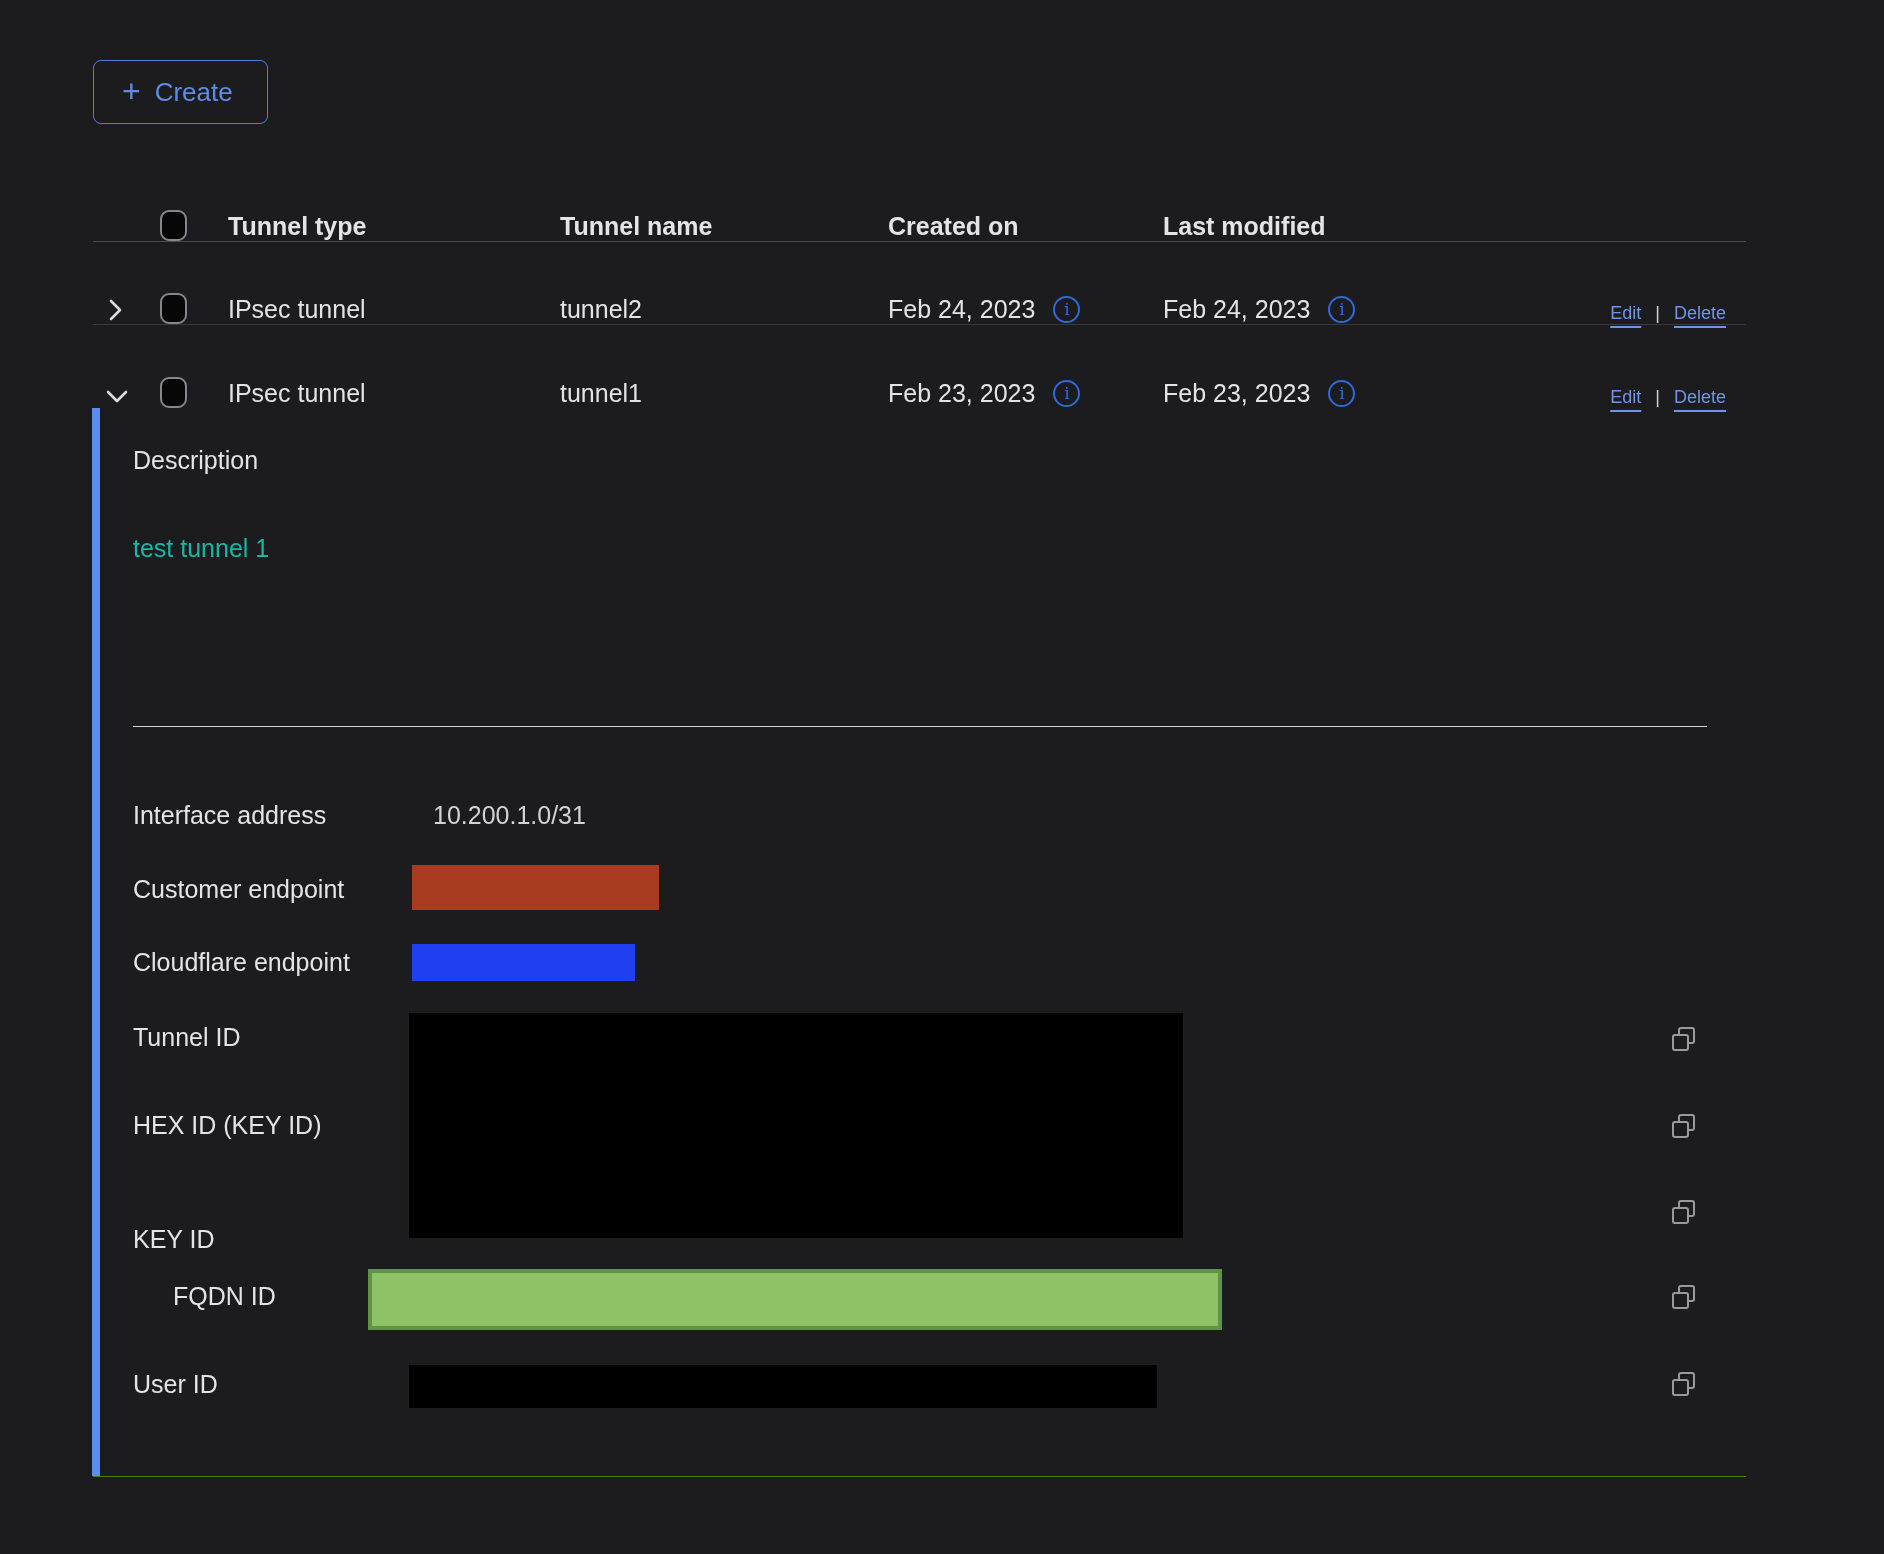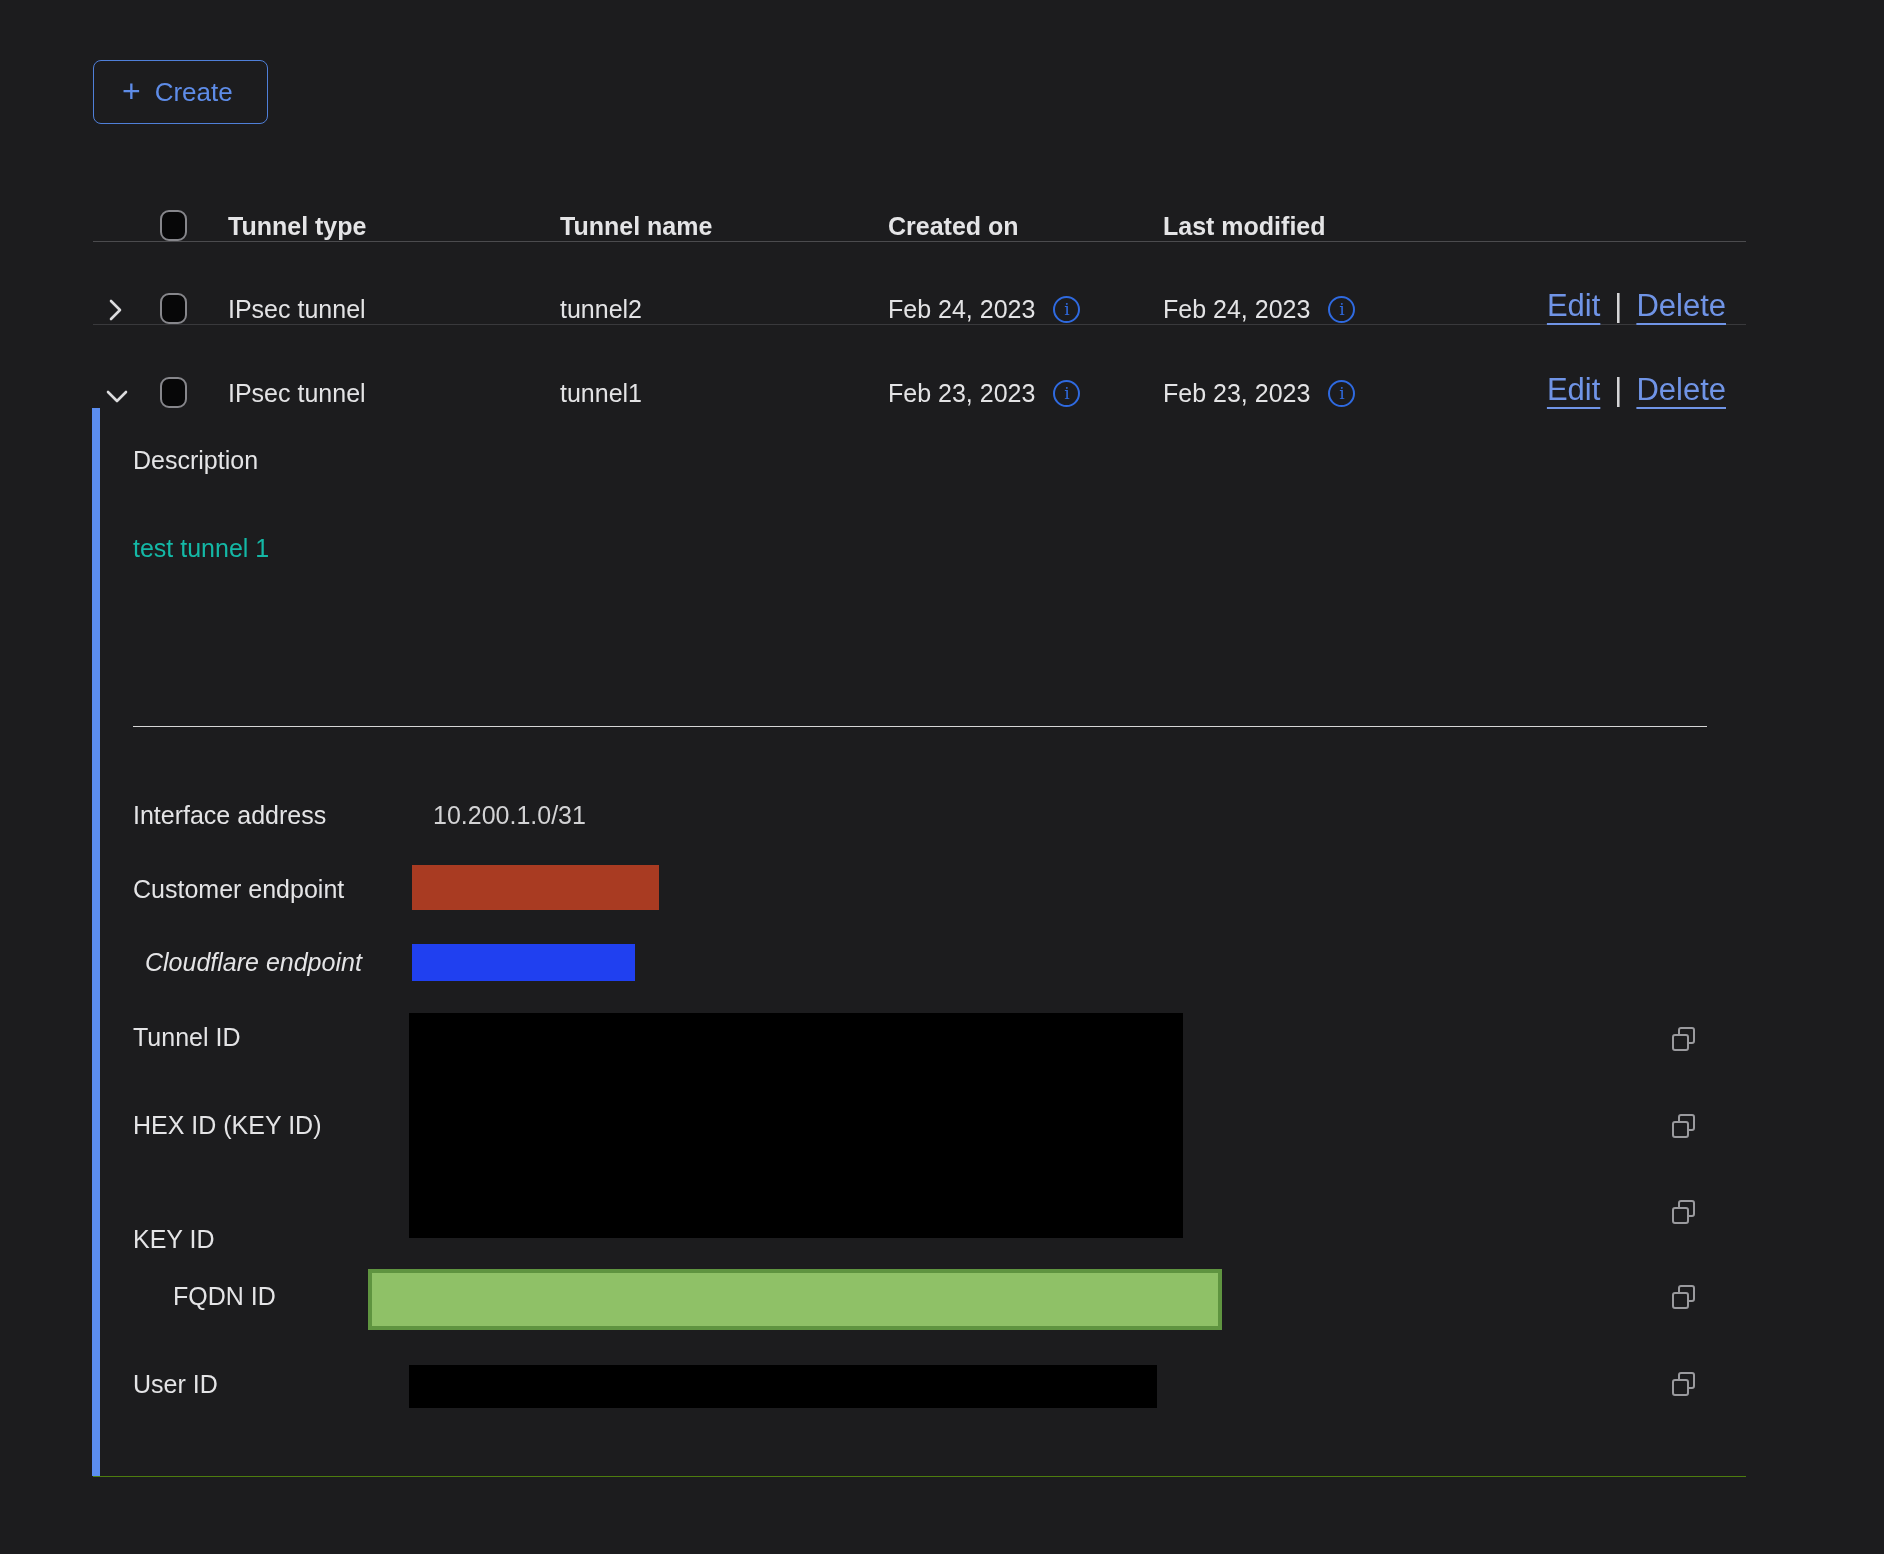--- a/index.html
+++ b/index.html
@@ -24,21 +24,21 @@
   .trow { display:flex; align-items:flex-end; }
   .thead { height:62px; border-bottom:1px solid #4b4b4e; font-weight:700; font-size:25px; }
   .tdata { height:83px; font-size:25px; color:#e3e3e5; }
   .tdata.first { border-bottom:1px solid #39393c; }
   .col-chev { width:55px; display:flex; align-items:center; padding-left:10px; }
   .col-cb   { width:80px; display:flex; align-items:center; padding-left:12px; }
   .col-type { width:332px; }
   .col-name { width:328px; }
   .col-created { width:275px; display:flex; align-items:center; gap:18px; }
   .col-modified { flex:1; display:flex; align-items:center; gap:18px; }
-  .col-actions { width:212px; display:flex; align-items:center; justify-content:flex-end; gap:14px; padding-right:20px; font-size:31px; }
+  .col-actions { width:212px; display:flex; align-items:center; justify-content:flex-end; gap:14px; padding-right:20px; font-size:18px; }
   .checkbox {
     width:27px; height:31px; border:2px solid #86868b; border-radius:9px;
     background:#070708; display:inline-block; cursor:pointer;
   }
   .chev { cursor:pointer; display:inline-flex; }
   .info-icon {
     width:27px; height:27px; border:2px solid #2f6ae0; border-radius:50%;
     color:#2f6ae0; font-size:17px; line-height:1;
     display:inline-flex; align-items:center; justify-content:center;
     font-family:"DejaVu Serif", serif; cursor:pointer; flex:none;
@@ -157,21 +157,21 @@
 
 
     <div class="light-divider"></div>
 
     <div class="d-abs d-label" style="left:40px; top:393px;">Interface address</div>
     <div class="d-abs" style="left:340px; top:393px; color:#d2d2d4;">10.200.1.0/31</div>
 
     <div class="d-abs d-label" style="left:40px; top:467px;">Customer endpoint</div>
     <div class="redact red"></div>
 
-    <div class="d-abs d-label" style="left:52px; top:540px;font-style:italic;">Cloudflare endpoint</div>
+    <div class="d-abs d-label" style="left:40px; top:540px;">Cloudflare endpoint</div>
     <div class="redact blue"></div>
 
     <div class="d-abs d-label" style="left:40px; top:615px;">Tunnel ID</div>
     <div class="d-abs d-label" style="left:40px; top:703px;">HEX ID (KEY ID)</div>
     <div class="d-abs d-label" style="left:40px; top:817px;">KEY ID</div>
     <div class="redact black-big"></div>
 
     <div class="d-abs d-label" style="left:40px; top:874px;margin-left:40px;">FQDN ID</div>
     <div class="redact green"></div>
 

